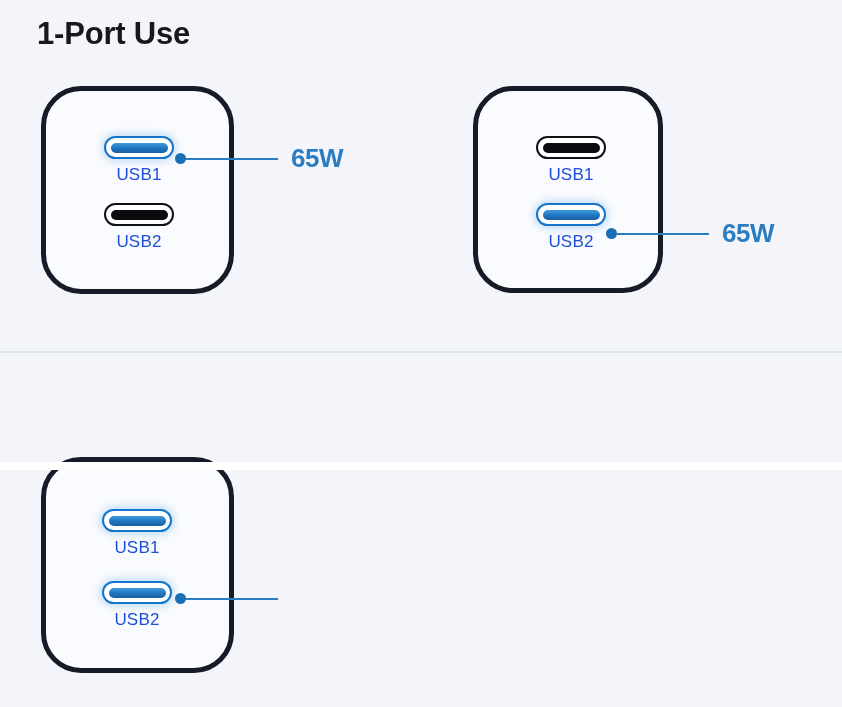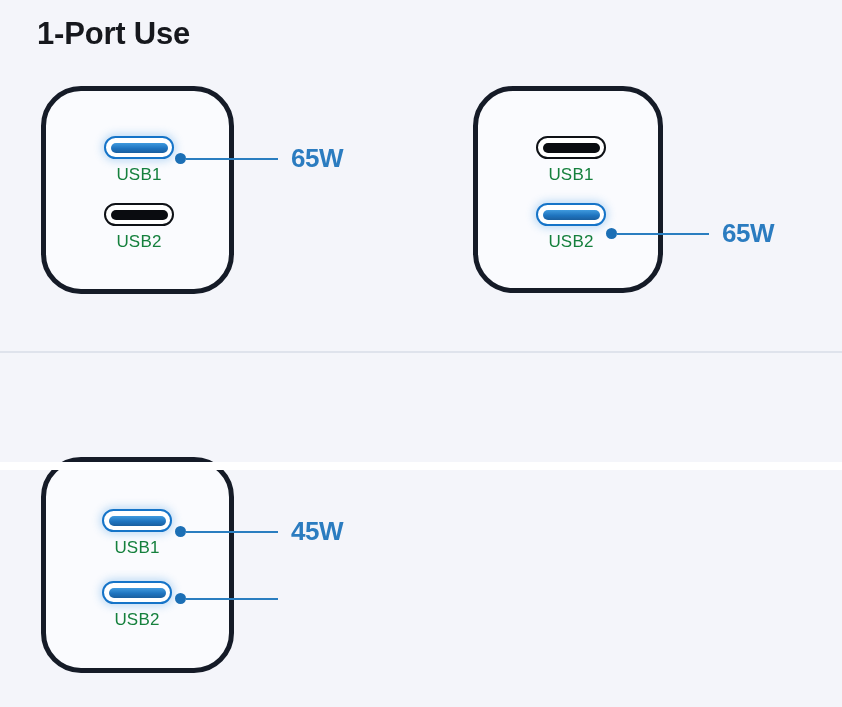--- a/index.html
+++ b/index.html
@@ -123,21 +123,21 @@
     right: 4.5px;
     bottom: 4.5px;
     border-radius: 8px;
     background: linear-gradient(180deg, #3f9ade 0%, #1f74bf 55%, #1a5f9f 100%);
   }
 
   .port-label {
     margin-top: 6px;
     font-size: 17px;
     font-weight: normal;
-    color: #15803d;
+    color: #1d4ed8;
     letter-spacing: 0.2px;
     white-space: nowrap;
   }
 
   
   .callout {
     position: absolute;
     display: flex;
     align-items: center;
     z-index: 30;
@@ -241,25 +241,20 @@
   <div class="port-group" id="ports-2a">
     <div class="port-row">
       <div class="port-icon active"></div>
       <div class="port-label">USB1</div>
     </div>
     <div class="port-row port-row-2">
       <div class="port-icon active"></div>
       <div class="port-label">USB2</div>
     </div>
   </div>
-  <div class="callout" id="callout-2a-usb1">
-    <div class="callout-dot"></div>
-    <div class="callout-line"></div>
-    <div class="callout-value">45W</div>
-  </div>
   <div class="callout" id="callout-2a-usb2">
     <div class="callout-dot"></div>
     <div class="callout-line"></div>
   </div>
 
   <div class="seam-band"></div>
 
 </div>
 
 </body></html>

